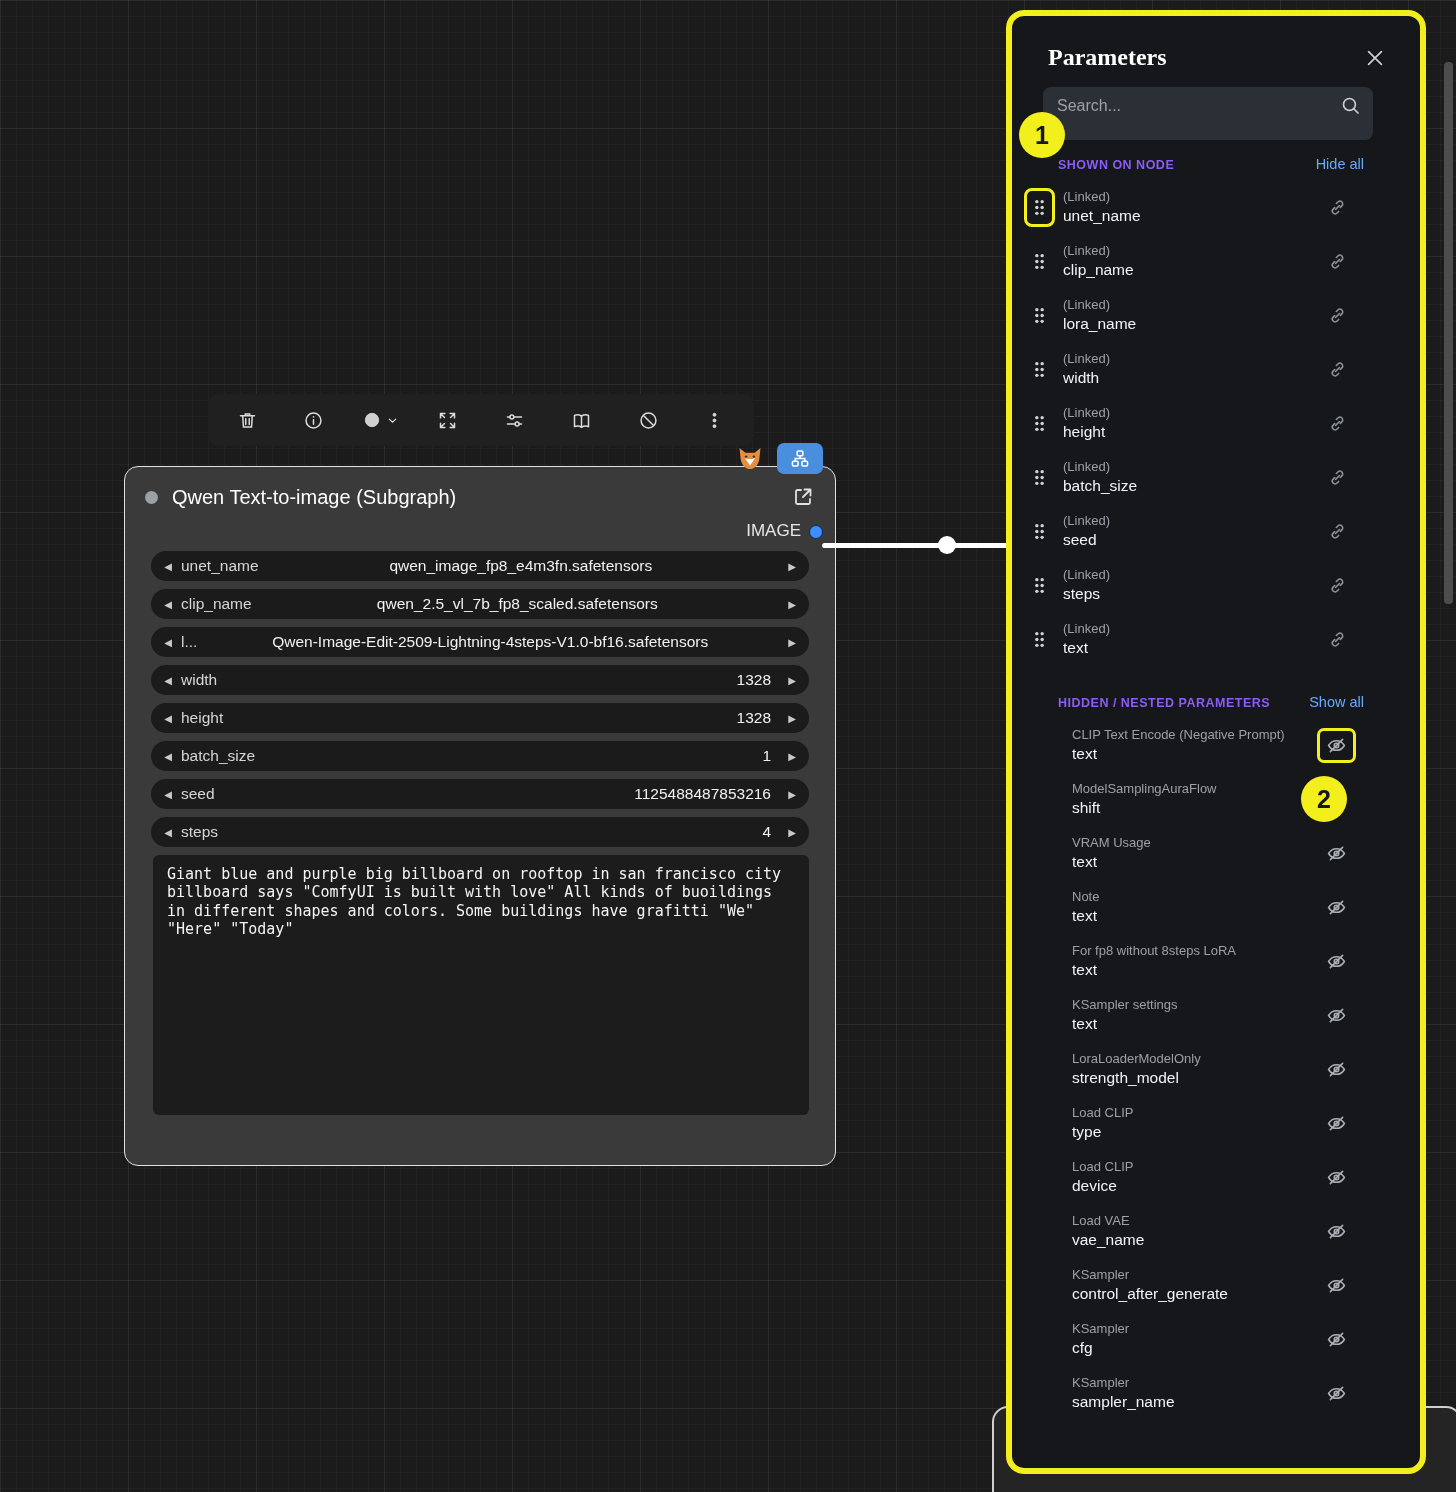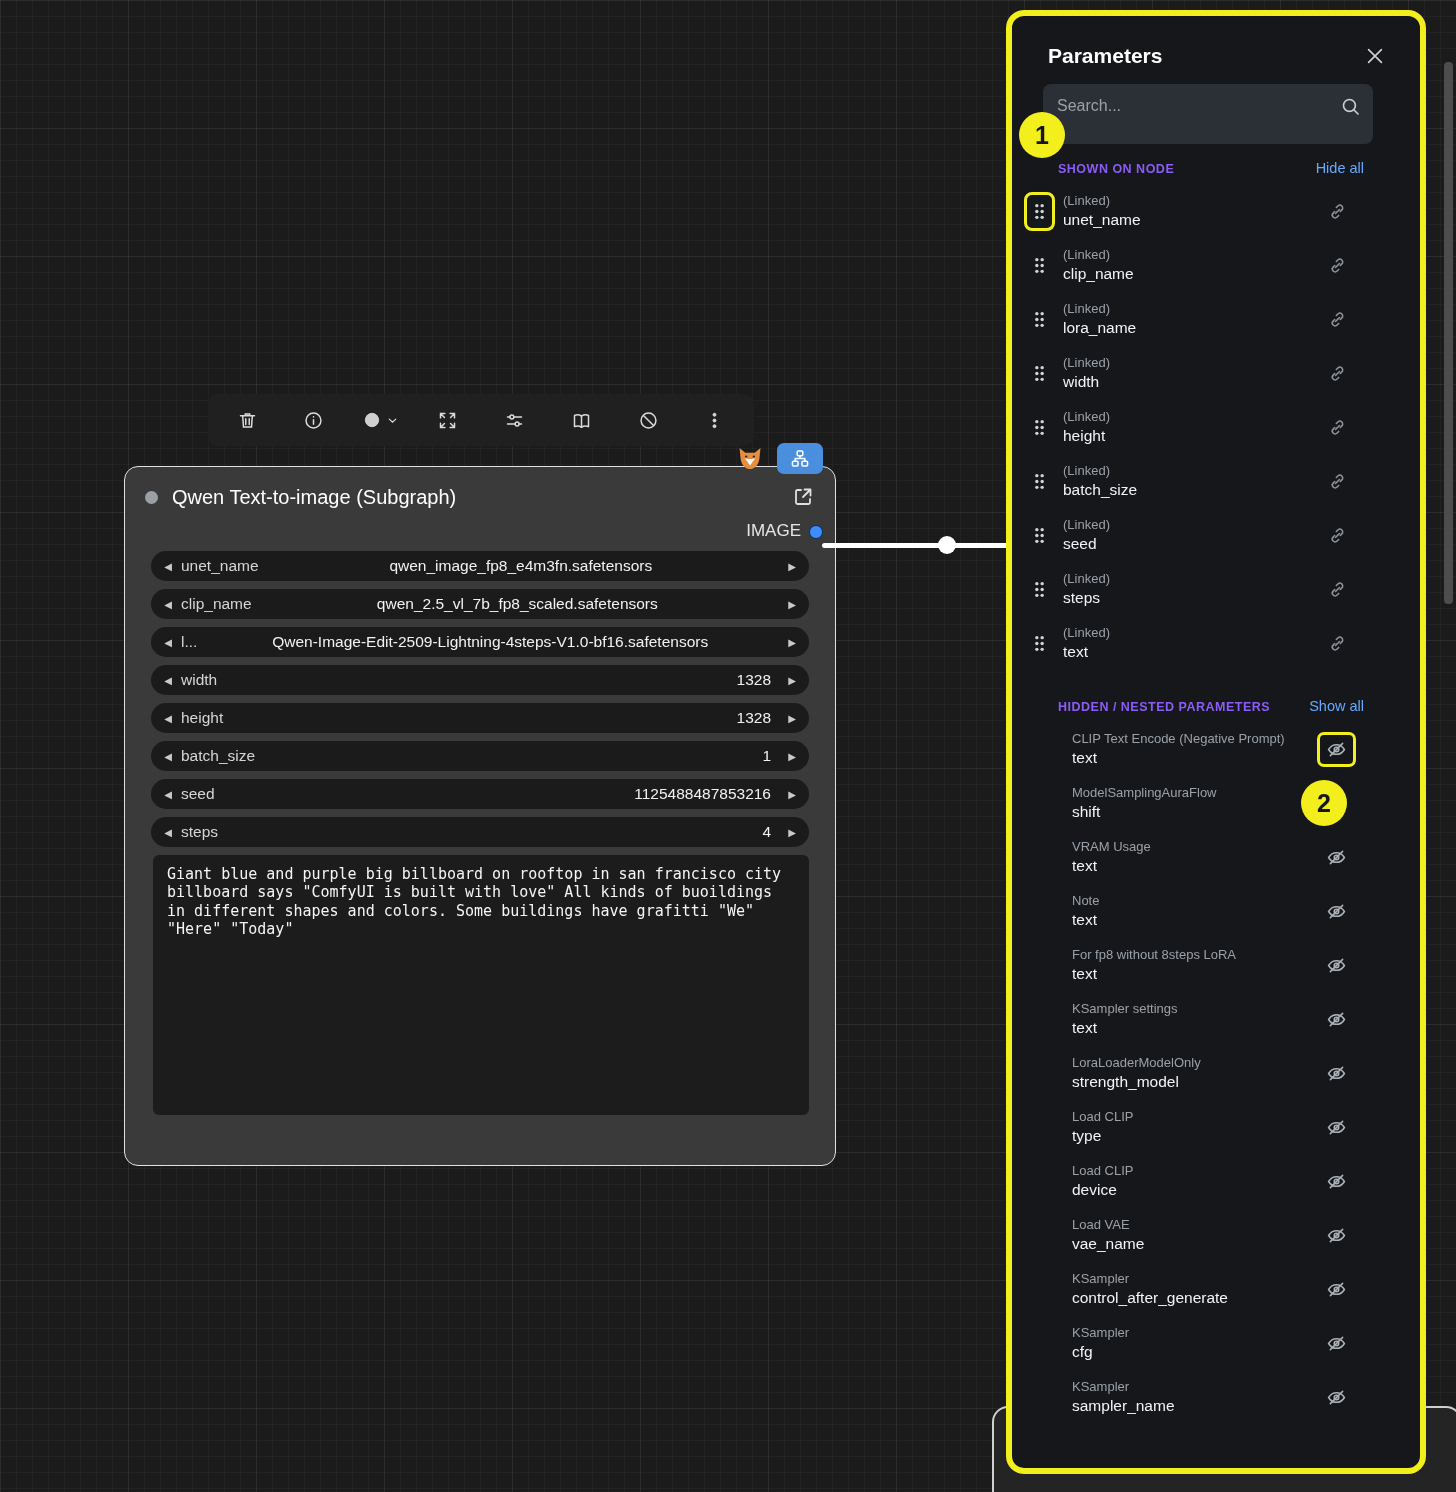--- a/index.html
+++ b/index.html
@@ -70,23 +70,23 @@
   .peek{position:absolute;left:992px;top:1406px;width:470px;height:120px;background:#242424;
     border:2px solid #cfcfcf;border-radius:16px;z-index:1;}
   
   .panel{
     position:absolute;left:1006px;top:10px;width:420px;height:1464px;
     background:var(--panel-bg);border:6px solid var(--hl);border-radius:18px;
     z-index:10;padding-top:22px;overflow:hidden;
   }
   .panel-title-row{display:flex;align-items:center;justify-content:space-between;
     margin:6px 34px 14px 36px;}
-  .panel-title{color:#fff;font-size:21px;font-weight:700;}
+  .panel-title{color:#fff;font-size:24px;font-weight:700;font-family:Liberation Serif, serif;}
   .close-btn{display:flex;cursor:pointer;}
-  .search-box{margin:16px 47px 16px 31px;height:60px;background:#2b2f36;border-radius:8px;
+  .search-box{margin:16px 47px 16px 31px;height:53px;background:#2b2f36;border-radius:8px;
     display:flex;align-items:center;padding:0 12px 16px 14px;}
   .search-box input{flex:1;background:transparent;border:none;outline:none;color:#e6e6e6;
     font-size:16px;}
   .search-box input::placeholder{color:#9aa1a8;}
   .sec-head{display:flex;align-items:baseline;justify-content:space-between;
     margin:10px 56px 2px 46px;height:22px;}
   .sec-label{color:#8b5cf6;font-size:12.5px;font-weight:700;letter-spacing:.5px;}
   .sec-action{color:var(--link-blue);font-size:14.5px;cursor:pointer;}
   .p-item{display:flex;align-items:center;height:54px;padding:0 64px 0 22px;}
   .p-item.hidden-item{padding-left:60px;}

